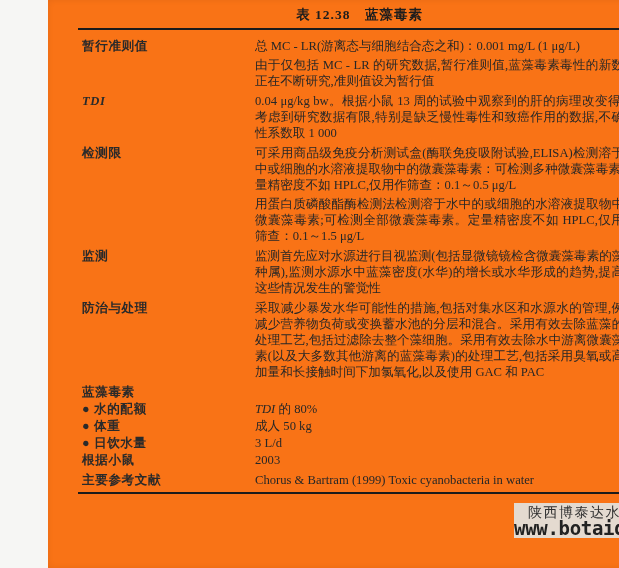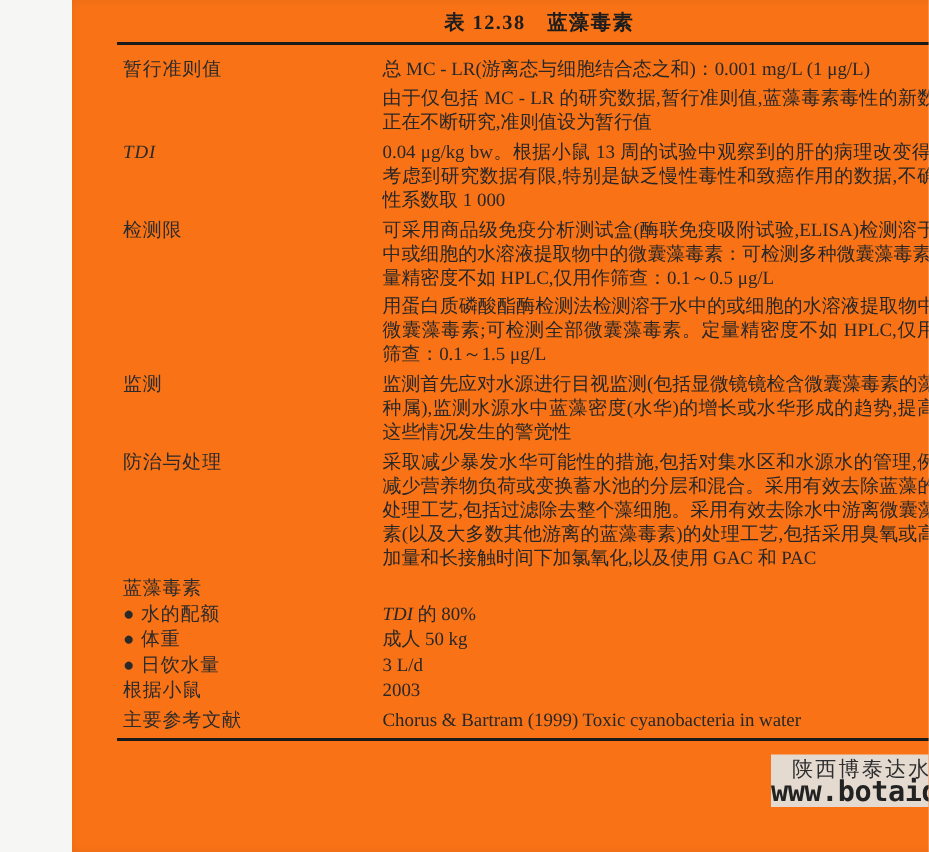--- a/index.html
+++ b/index.html
@@ -19,21 +19,21 @@
   .title{
     text-align:center;font-weight:700;font-size:13.5px;
     letter-spacing:1px;line-height:17px;padding:4px 0 5px;
     color:#1d1d1d;
   }
   .rule{height:0;border-top:2.6px solid #1b1b1b;margin:0 -4px}
   #rows{padding-top:8px}
   .row{display:flex;margin-bottom:4px}
   .label{
     width:173px;flex-shrink:0;font-size:12.6px;line-height:16px;
-    letter-spacing:.6px;color:#2a2a2a;
+    letter-spacing:.6px;color:#2a2a2a;font-weight:bold;
   }
   .content{flex:1;min-width:0}
   .content p{
     margin:0 0 3px;font-size:12.6px;line-height:16px;
     text-align:justify;overflow-wrap:break-word;color:#272727;
   }
   .content p:last-child{margin-bottom:0}
   .row.section{margin-bottom:1px}
   .row.bullet{margin-bottom:1px}
   .italic{font-style:italic}

